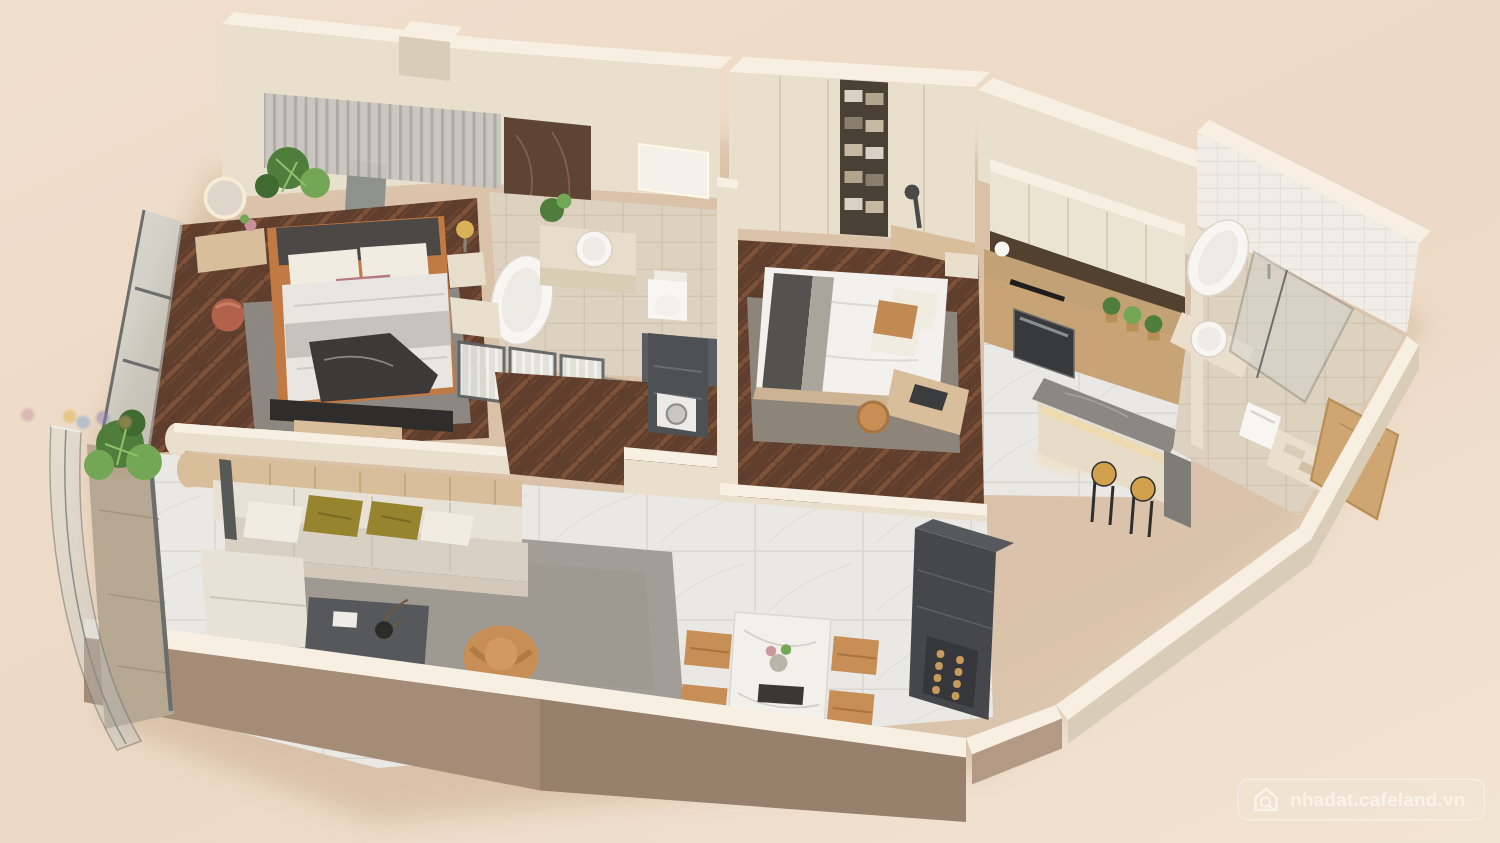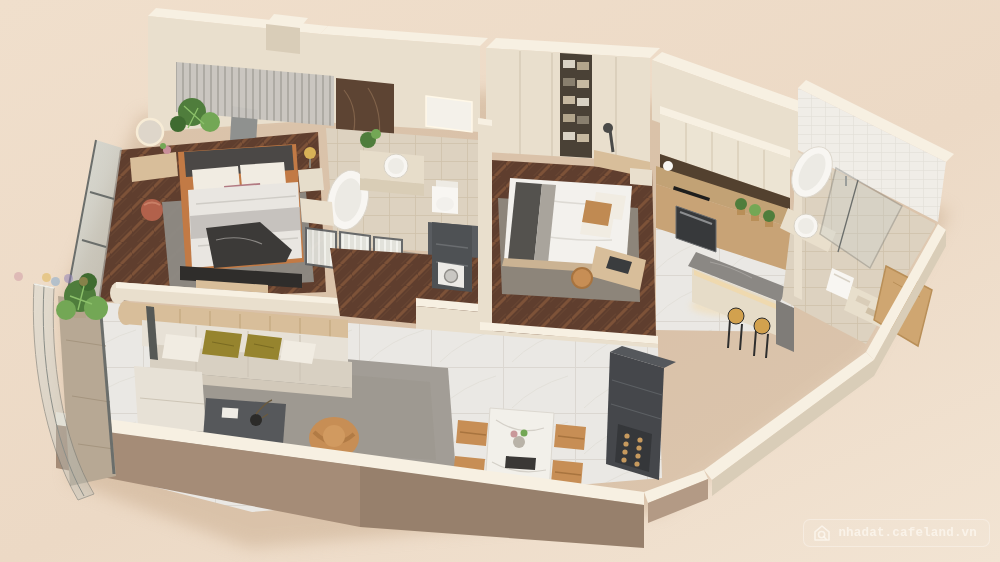--- a/index.html
+++ b/index.html
@@ -19,21 +19,21 @@
   .f-glass{fill:var(--glass_tint)} .f-island{fill:var(--island_gray)} .f-bsplash{fill:var(--backsplash_dark)}
   .f-glow{fill:var(--glow)} .f-mpanel{fill:var(--marble_wall_panel)}
   .pf-wood{fill:var(--wood_floor)} .ps-woodline{stroke:var(--wood_line)}
   .pf-marble{fill:var(--marble_floor)} .ps-marble{stroke:var(--marble_line)}
   .pf-bath{fill:var(--bath_floor)} .ps-bath{stroke:var(--bath_line)}
   .pf-wtile{fill:var(--white_tile)}
   .s-gframe{stroke:var(--glass_frame)}
   .watermark{position:absolute;right:10px;bottom:15px;display:flex;align-items:center;gap:7px;
              padding:4px 12px 4px 9px;border:1px solid rgba(255,255,255,.30);border-radius:7px;
              background:rgba(255,255,255,.06);color:var(--watermark_text);
-             font-size:12.5px;font-weight:bold;letter-spacing:.2px;font-family:Liberation Mono, monospace;}
+             font-size:12.5px;font-weight:bold;letter-spacing:.2px;}
   .watermark .wicon{display:block;}
   .dots span{position:absolute;width:9px;height:9px;border-radius:50%;opacity:.5;filter:blur(.6px);}
 </style>
 </head>
 <body>
 
 <div class="stage">
 <svg width="1000" height="562" viewBox="0 0 1000 562">
   <defs>
     <pattern id="pWood" width="22" height="22" patternUnits="userSpaceOnUse">

